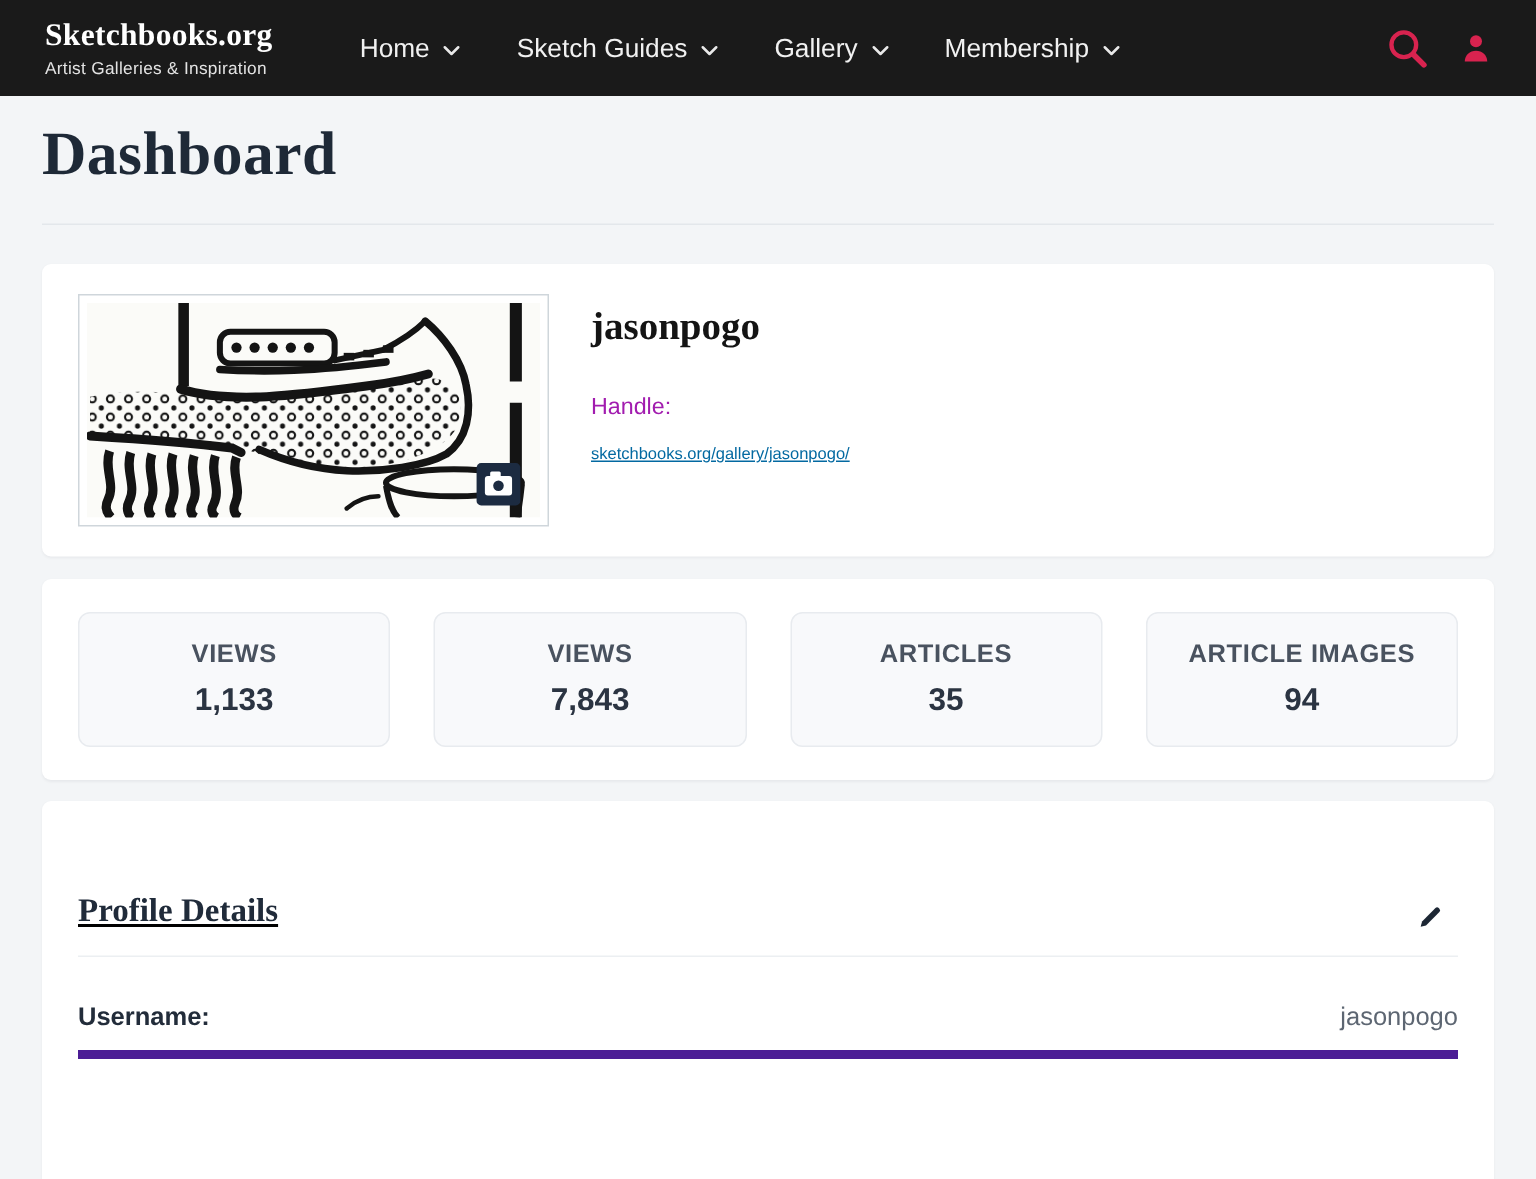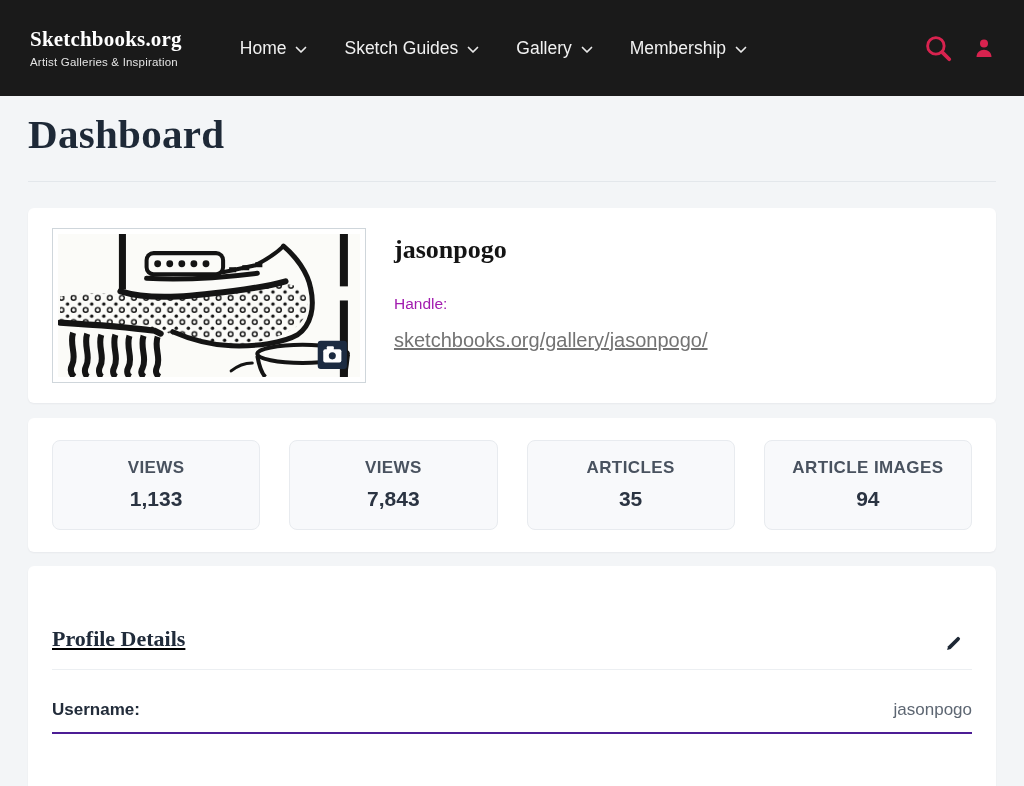--- a/index.html
+++ b/index.html
@@ -7,21 +7,21 @@
     margin: 0; padding: 0;
     width: 1024px; height: 786px;
     overflow: hidden;
     background: #f3f5f7;
     font-family: "Liberation Sans", sans-serif;
   }
   .serif { font-family: "Liberation Serif", "DejaVu Serif", serif; }
 
   
   .site-header {
-    height: 96px;
+    height: 64px;
     background: #1a1a1a;
     display: flex;
     align-items: center;
     padding: 0 28px 0 30px;
   }
   .logo { margin-right: 58px; cursor: pointer; }
   .logo-title {
     font-family: "Liberation Serif", "DejaVu Serif", serif;
     font-weight: 700;
     font-size: 21px;
@@ -91,21 +91,21 @@
   }
   .profile-fullname {
     font-weight: 700; font-size: 19px; color: #141414;
     margin: 16px 0 0;
   }
   .handle-label {
     font-size: 15.5px; color: #a21caf; margin-top: 30px;
   }
   .handle-link {
     display: inline-block;
-    font-size: 20px; color: #737373;
+    font-size: 11px; color: #0369a1;
     text-decoration: underline;
     margin-top: 16px; cursor: pointer;
   }
 
   
   .stats-card {
     margin-top: 15px;
     padding: 22px 24px;
     display: flex; gap: 29px;
   }
@@ -140,21 +140,21 @@
     font-weight: 700; font-size: 22px; color: #202b3a; margin: 0;
   }
   .edit-btn { margin-right: 10px; cursor: pointer; display: flex; }
   .details-divider {
     border: none; border-top: 1px solid #eceff2; margin: 17px 0 0;
   }
   .detail-row {
     display: flex; justify-content: space-between; align-items: baseline;
     margin-top: 30px;
     padding-bottom: 12px;
-    border-bottom: 2px solid #4c1d95;
+    border-bottom: 6px solid #4c1d95;
   }
   .detail-label { font-weight: 700; font-size: 17px; color: #222c3a; }
   .detail-value { font-size: 17px; color: #5d6672; }
 </style>
 </head>
 <body>
 
 <header class="site-header">
   <div class="logo">
     <div class="logo-title serif">Sketchbooks.org</div>

